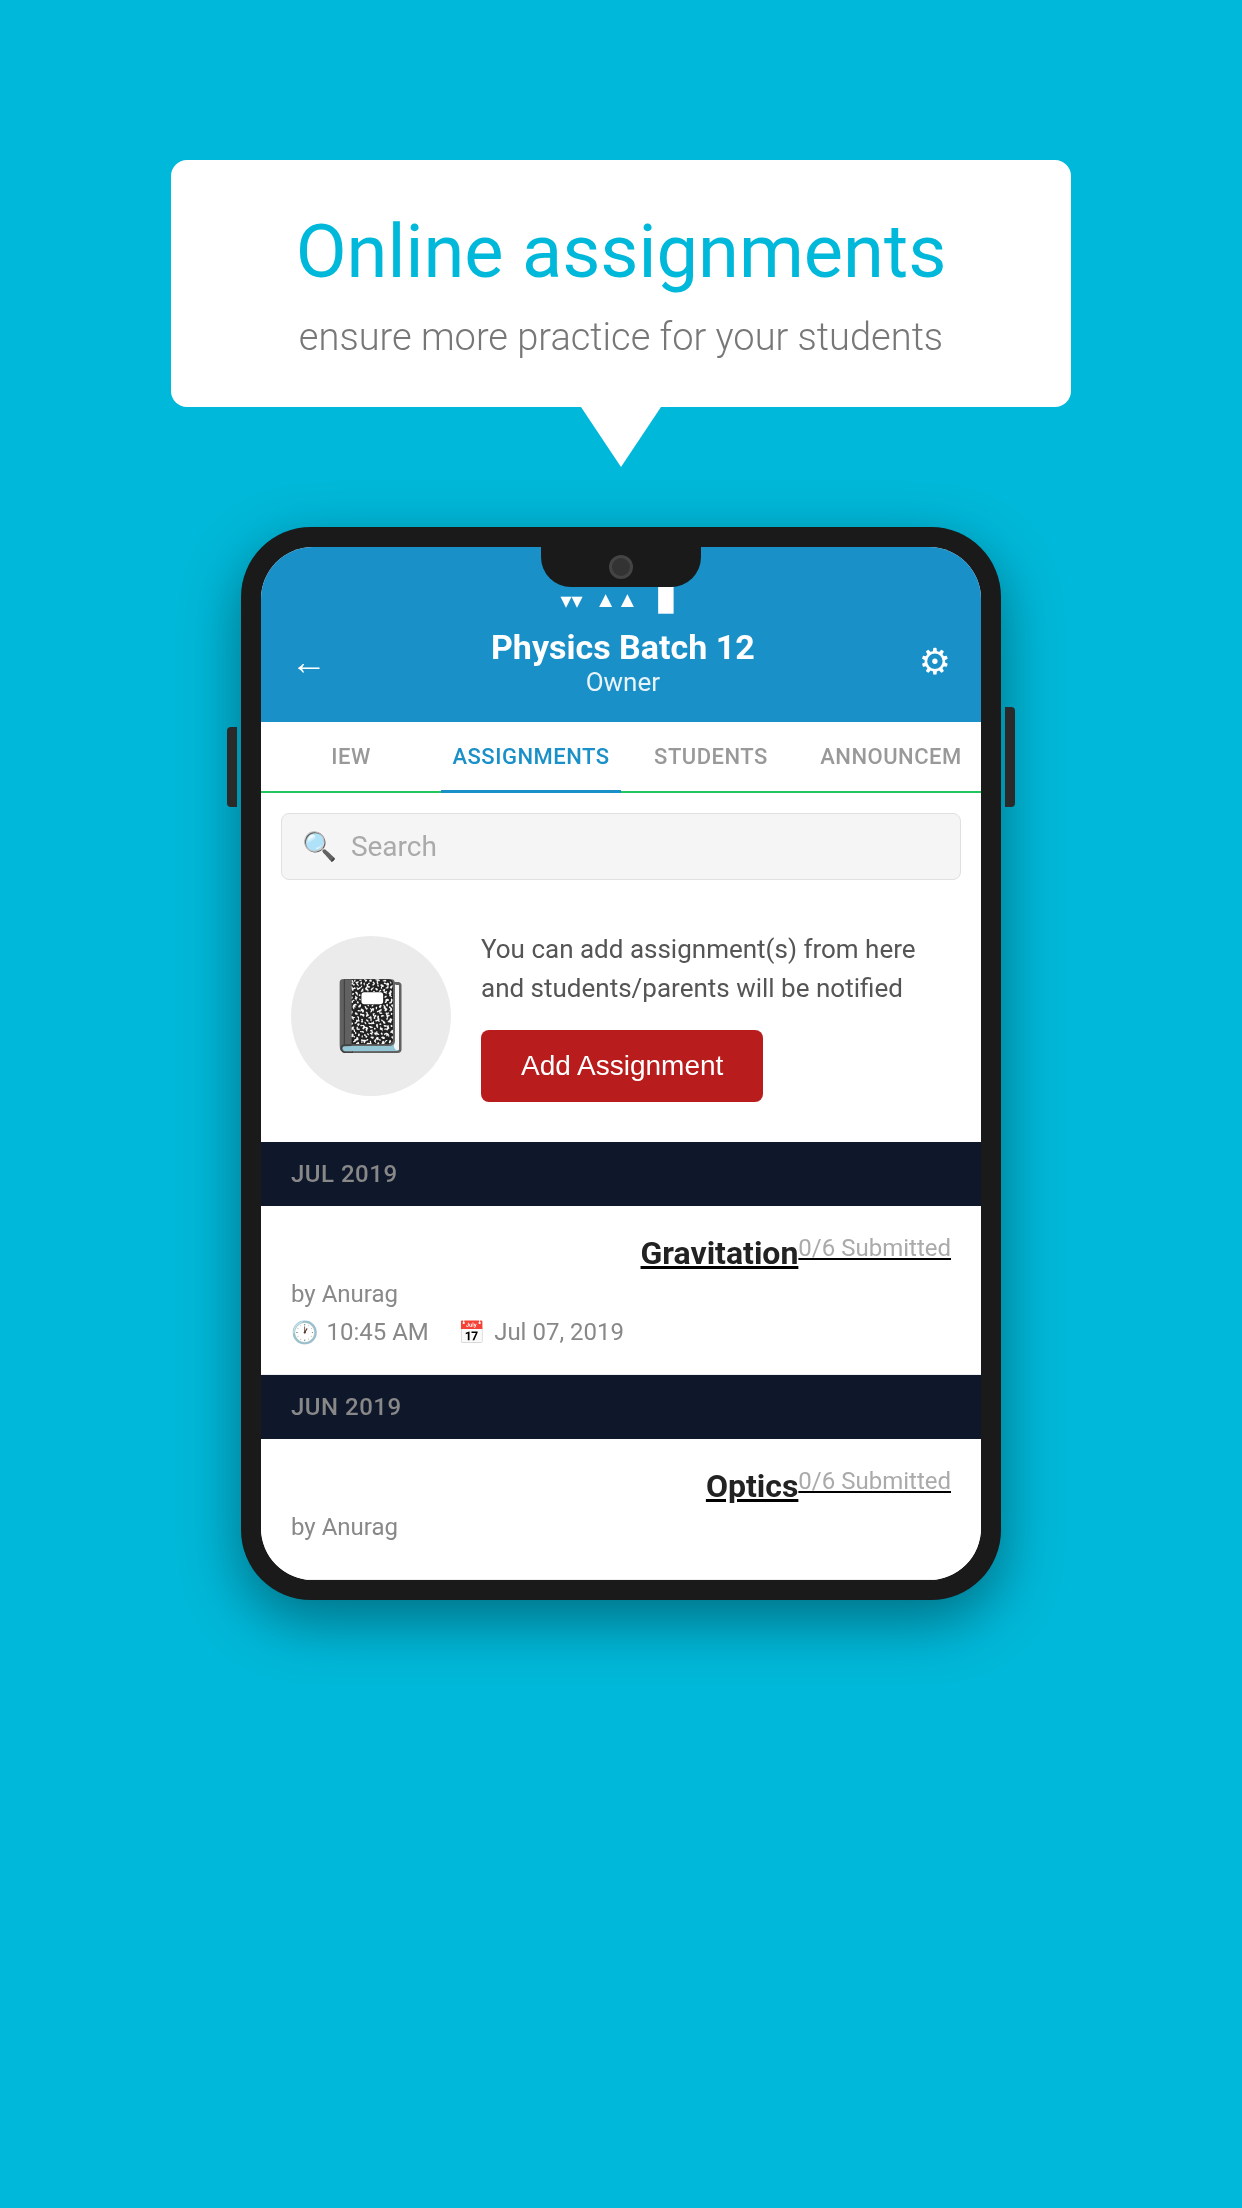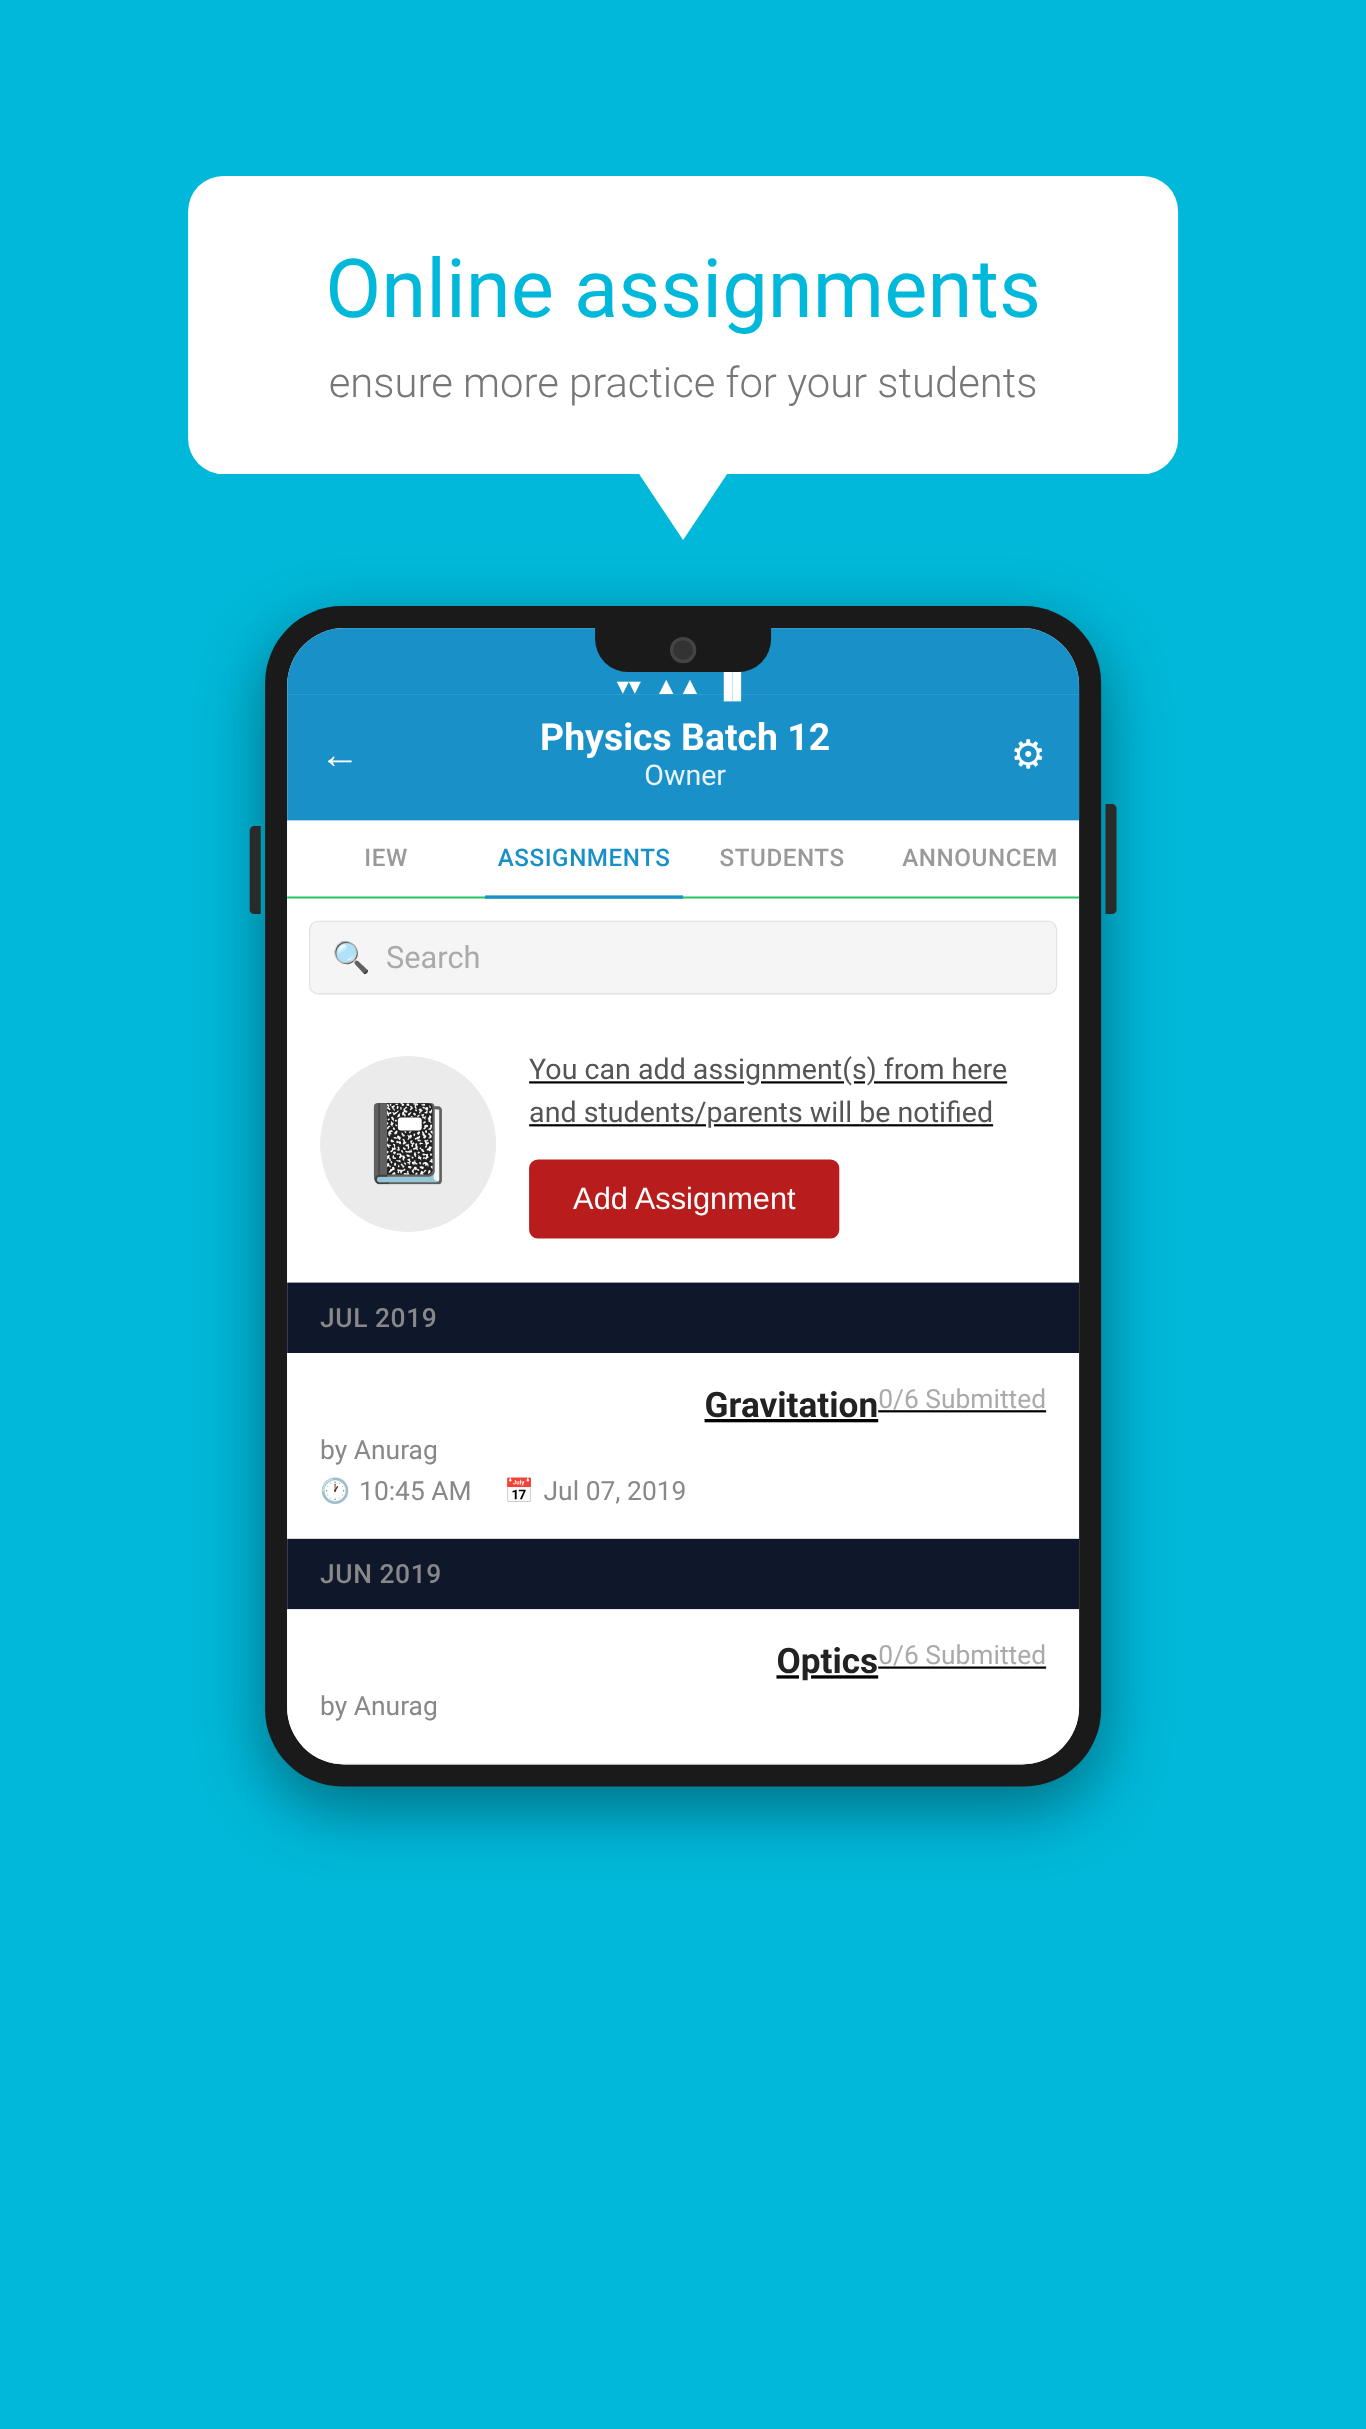--- a/index.html
+++ b/index.html
@@ -18,22 +18,22 @@
 
     
     .speech-bubble-container {
       margin-top: 160px;
       position: relative;
       width: 900px;
     }
 
     .speech-bubble {
       background: white;
-      border-radius: 32px;
-      padding: 60px 70px;
+      border-radius: 16px;
+      padding: 48px 70px;
       text-align: center;
     }
 
     .speech-bubble-title {
       color: #00b8d9;
       font-size: 74px;
       font-weight: 400;
       margin-bottom: 20px;
     }
 
@@ -261,21 +261,20 @@
       align-items: center;
       justify-content: center;
     }
 
     .notebook-icon-svg {
       font-size: 70px;
     }
 
     .promo-right {
       flex: 1;
-      text-decoration: underline;
     }
 
     .promo-text {
       color: #555;
       font-size: 26px;
       line-height: 1.5;
       margin-bottom: 22px;
     }
 
     .add-assignment-btn {

